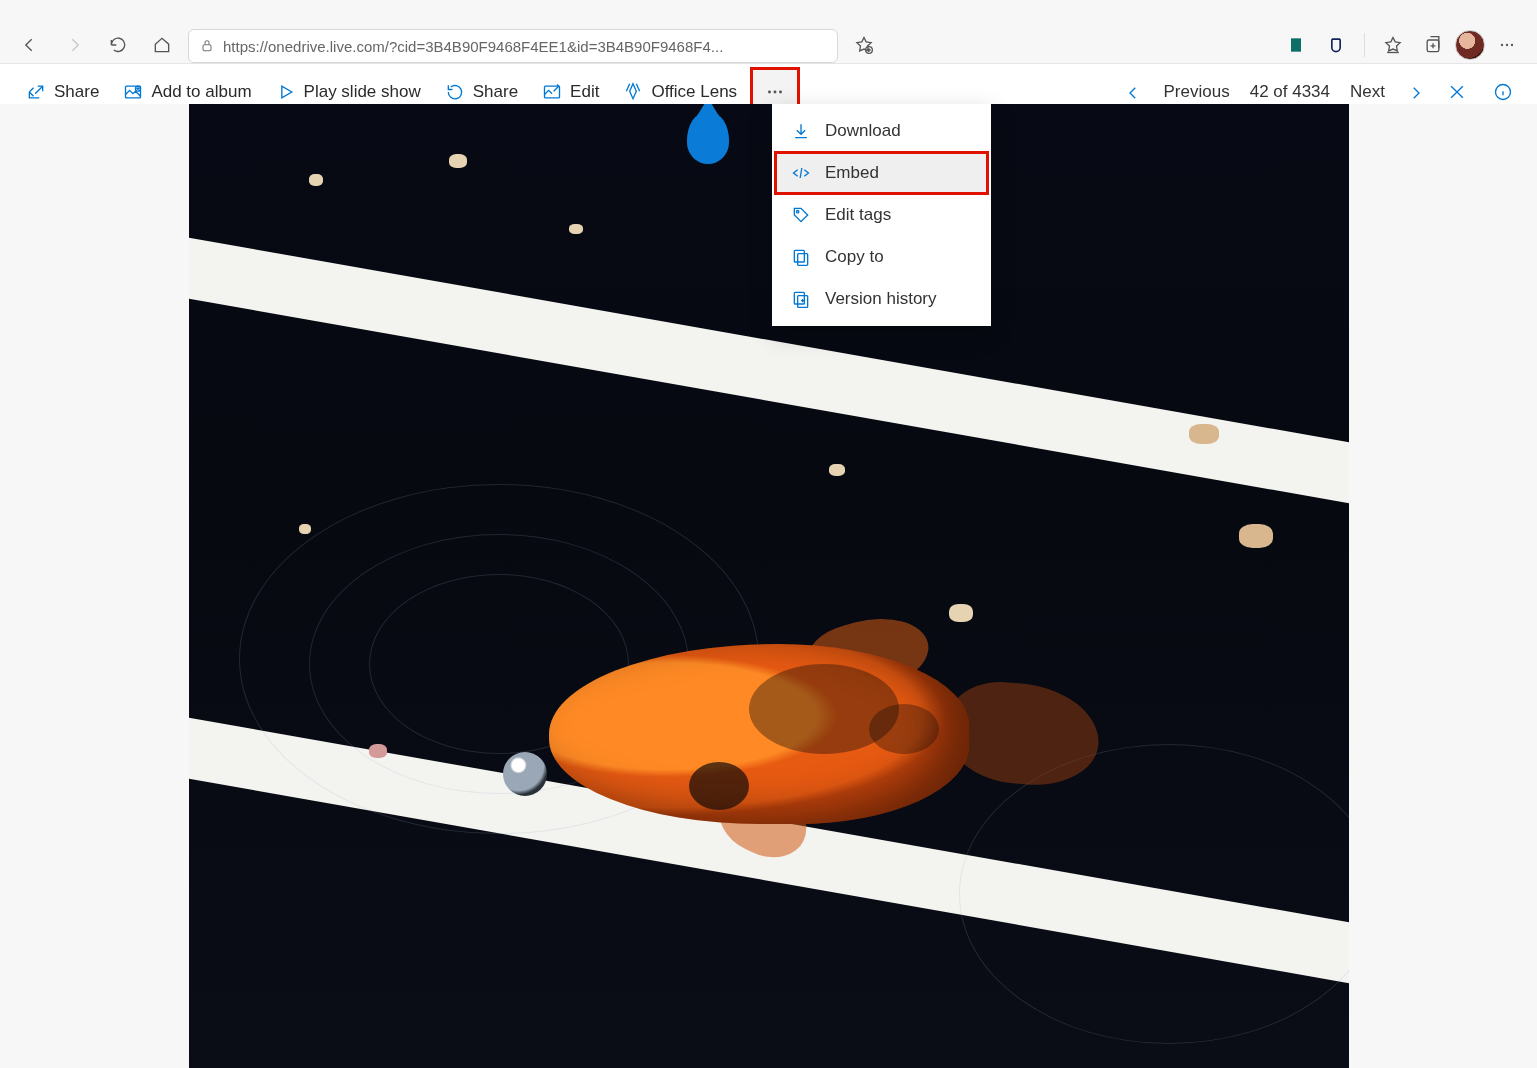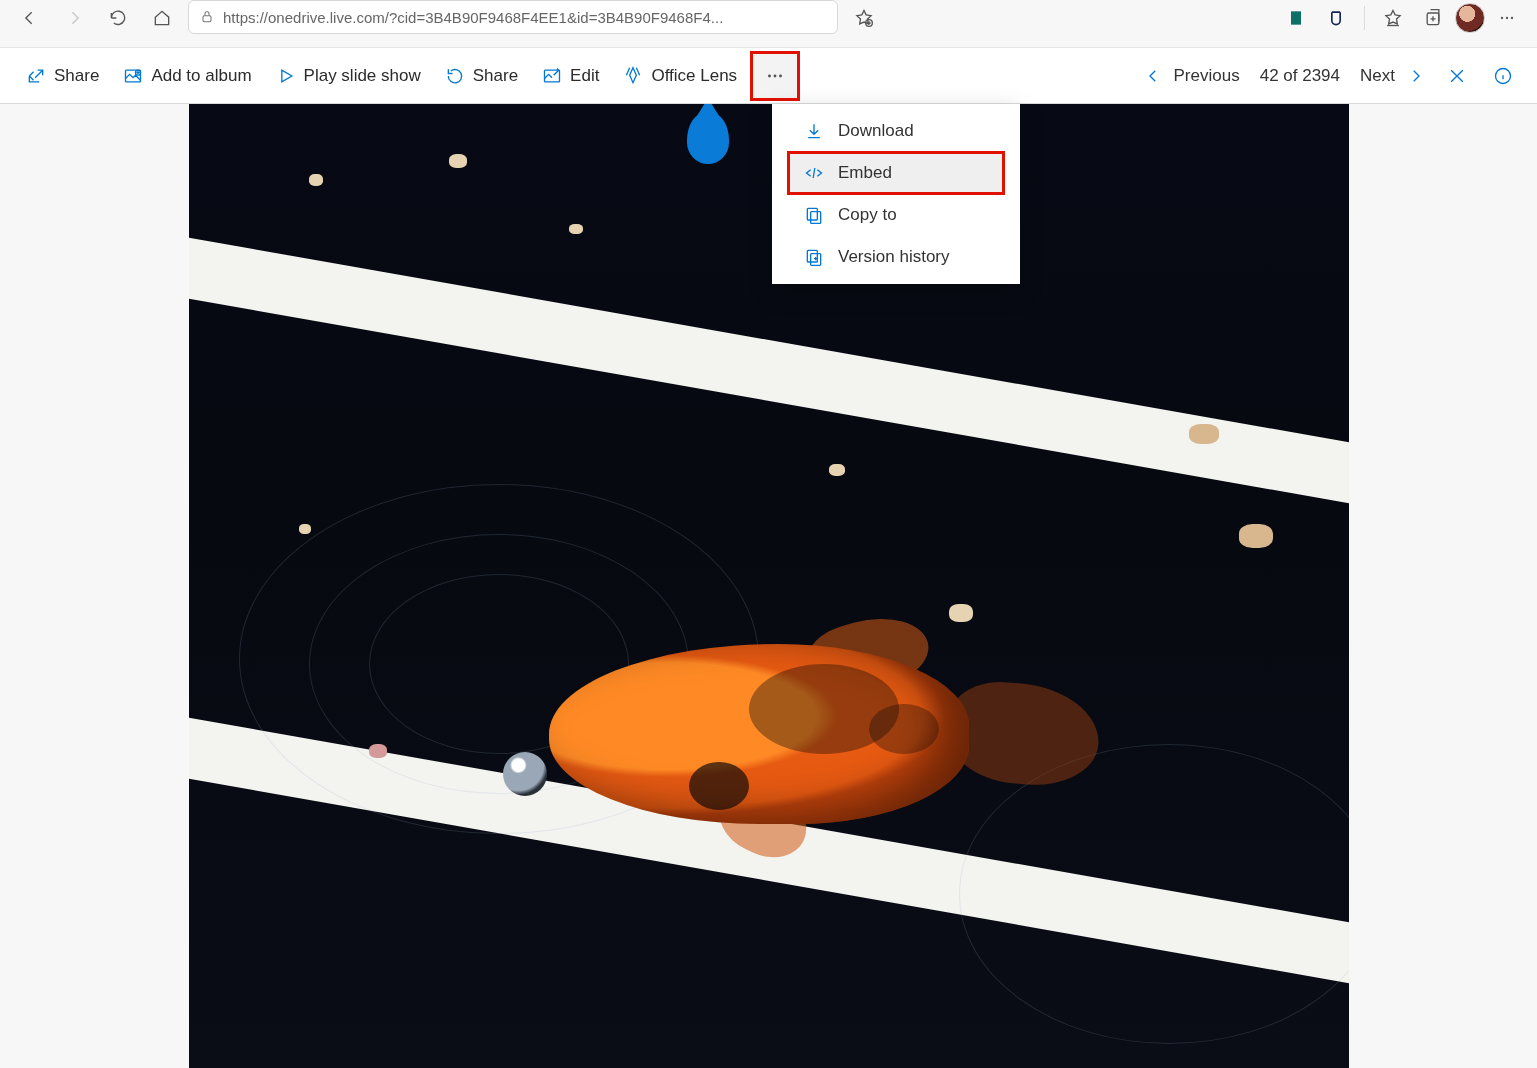--- a/index.html
+++ b/index.html
@@ -1,55 +1,55 @@
 <!DOCTYPE html>
 <html><head>
 <meta charset="utf-8">
 <style>
   *{box-sizing:border-box;margin:0;padding:0;font-family:"Segoe UI",-apple-system,BlinkMacSystemFont,sans-serif}
   body{width:1537px;height:1068px;background:#f7f7f7;overflow:hidden;position:relative;color:#333}
   
-  .browser-bar{height:48px;display:flex;align-items:flex-start;padding:0 12px;gap:8px;background:#f7f7f7;border-bottom:1px solid #e5e5e5}
+  .browser-bar{height:64px;display:flex;align-items:flex-end;padding:0 12px;gap:8px;background:#f7f7f7;border-bottom:1px solid #e5e5e5}
   .bicon{width:36px;height:36px;display:flex;align-items:center;justify-content:center;border-radius:4px;color:#555}
   .bicon svg{width:20px;height:20px;stroke:#555;stroke-width:1.6;fill:none}
   .bicon.disabled svg{stroke:#c7c7c7}
   .address{flex:1;max-width:650px;height:34px;background:#fff;border:1px solid #d8d8d8;border-radius:6px;display:flex;align-items:center;padding:0 10px;gap:8px;font-size:15px;color:#666;white-space:nowrap;overflow:hidden}
   .rightcluster{margin-left:auto;display:flex;align-items:center;gap:4px}
   .avatar{width:30px;height:30px;border-radius:50%;background:radial-gradient(circle at 40% 35%,#e6b69c 0 32%,#6f2a24 33% 70%,#3a1410 71% 100%);border:1px solid #ccc}
   .vdiv{width:1px;height:24px;background:#ddd;margin:0 6px}
   
   .toolbar{height:56px;display:flex;align-items:center;background:#fff;border-bottom:1px solid #d9d9d9;padding:0 16px;gap:4px}
   .tbtn{display:flex;align-items:center;gap:8px;padding:8px 10px;font-size:17px;color:#2b2b2b;border-radius:2px;cursor:pointer;white-space:nowrap}
   .tbtn svg{width:20px;height:20px;stroke:#0078d4;stroke-width:1.6;fill:none}
   .morebtn{width:48px;height:48px;display:flex;align-items:center;justify-content:center;cursor:pointer;position:relative}
   .morebtn.hl{outline:3px solid #e11100;outline-offset:-2px;background:#f3f3f3}
   .tspacer{flex:1}
   .navright{display:flex;align-items:center;gap:10px}
-  .navbtn{display:flex;align-items:center;gap:12px;font-size:17px;color:#333;padding:6px 4px;cursor:pointer}
+  .navbtn{display:flex;align-items:flex-end;gap:22px;font-size:17px;color:#333;padding:6px 4px;cursor:pointer}
   .navbtn svg{width:18px;height:18px;stroke:#0078d4;stroke-width:1.8;fill:none}
   .counter{font-size:17px;color:#333;padding:0 6px}
   .iconbtn{width:36px;height:36px;display:flex;align-items:center;justify-content:center;cursor:pointer}
   .iconbtn svg{width:20px;height:20px;stroke:#0078d4;stroke-width:1.6;fill:none}
   
   .stage{position:absolute;top:104px;left:0;right:0;bottom:0;background:#f7f7f7;display:flex;justify-content:center}
   .photo{width:1160px;height:100%;position:relative;overflow:hidden;background:linear-gradient(180deg,#070a14 0%,#060910 40%,#0a0d16 100%)}
   .bar{position:absolute;background:#f3f3f0;transform:rotate(10deg)}
   .bar.b1{width:1400px;height:60px;top:240px;left:-100px}
   .bar.b2{width:1400px;height:60px;top:720px;left:-100px}
   .ripple{position:absolute;border:1px solid rgba(150,170,200,.18);border-radius:50%}
   .fish{position:absolute;top:540px;left:360px;width:560px;height:230px}
   .fishbody{position:absolute;width:420px;height:180px;border-radius:60% 50% 45% 55%/55% 50% 48% 52%;background:radial-gradient(ellipse at 28% 40%,#ff8a25 0 35%,#e75a12 40% 60%,#c2430c 65% 100%);box-shadow:inset -30px -10px 40px rgba(0,0,0,.45)}
   .fishspot{position:absolute;border-radius:50%;background:rgba(20,12,8,.7)}
   .fin{position:absolute;background:rgba(210,90,20,.55);border-radius:40% 60% 50% 50%}
   .bubble{position:absolute;width:44px;height:44px;border-radius:50%;background:radial-gradient(circle at 35% 30%,#fff 0 15%,#9aa7b6 20% 60%,#2a3038 70% 100%);left:-46px;top:108px}
   .fleck{position:absolute;background:#e6d3b1;border-radius:40%}
   .drop{position:absolute;top:8px;left:498px;width:42px;height:52px;background:#0a7cd8;border-radius:50% 50% 55% 55%/60% 60% 45% 45%}
   .drop::before{content:"";position:absolute;top:-14px;left:10px;border-left:11px solid transparent;border-right:11px solid transparent;border-bottom:18px solid #0a7cd8}
   
-  .menu{position:absolute;top:104px;left:772px;width:248px;background:#fff;box-shadow:0 8px 24px rgba(0,0,0,.2);padding:6px 16px;z-index:20}
+  .menu{position:absolute;top:104px;left:772px;width:219px;background:#fff;box-shadow:0 8px 24px rgba(0,0,0,.2);padding:6px 3px;z-index:20}
   .mitem{display:flex;align-items:center;gap:14px;padding:11px 16px;font-size:17px;color:#333;cursor:pointer}
   .mitem svg{width:20px;height:20px;stroke:#0078d4;stroke-width:1.6;fill:none}
   .mitem.sel{background:#efefef;outline:3px solid #e11100;outline-offset:-2px}
 </style>
 </head>
 <body>
 
 <div class="browser-bar">
   <div class="bicon">
       <svg viewBox="0 0 24 24">
@@ -174,21 +174,21 @@
       </svg>
   </div>
   <div class="tspacer"></div>
   <div class="navright">
     <div class="navbtn">
       <svg viewBox="0 0 24 24">
           <path d="M15 5l-7 7 7 7"></path>
         </svg>
       <span>Previous</span>
     </div>
-    <span class="counter">42 of 2394</span>
+    <span class="counter">42 of 4334</span>
     <div class="navbtn">
       <span>Next</span>
       <svg viewBox="0 0 24 24">
           <path d="M9 5l7 7-7 7"></path>
         </svg>
     </div>
     <div class="iconbtn">
         <svg viewBox="0 0 24 24">
           <path d="M5 5l14 14M19 5L5 19"></path>
         </svg>
@@ -245,20 +245,27 @@
     <span>Download</span>
   </div>
   <div class="mitem sel">
     <svg viewBox="0 0 24 24">
         <path d="M8 8l-5 4 5 4M16 8l5 4-5 4M13 6l-2 12"></path>
       </svg>
     <span>Embed</span>
   </div>
   <div class="mitem">
     <svg viewBox="0 0 24 24">
+        <path d="M4 4h8l8 8-8 8-8-8z"></path>
+        <circle cx="8" cy="8" r="1.4"></circle>
+      </svg>
+    <span>Edit tags</span>
+  </div>
+  <div class="mitem">
+    <svg viewBox="0 0 24 24">
         <rect x="4" y="4" width="12" height="14" rx="1"></rect>
         <rect x="8" y="8" width="12" height="14" rx="1"></rect>
       </svg>
     <span>Copy to</span>
   </div>
   <div class="mitem">
     <svg viewBox="0 0 24 24">
         <rect x="4" y="4" width="12" height="14" rx="1"></rect>
         <rect x="8" y="8" width="12" height="14" rx="1"></rect>
         <path d="M14 12v4M12 14h4"></path>

